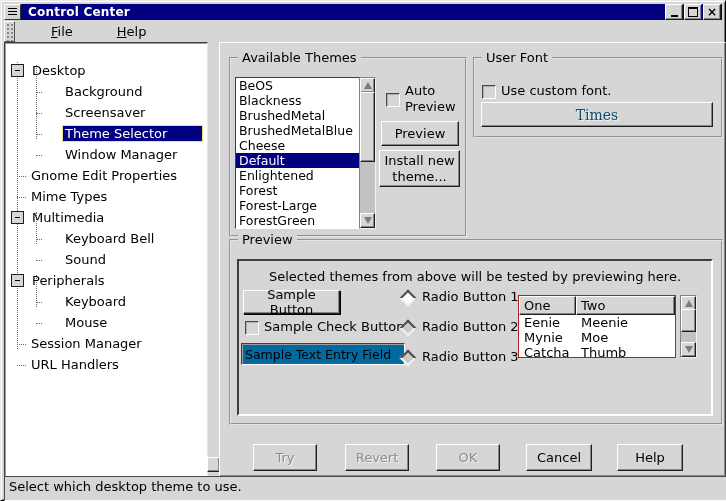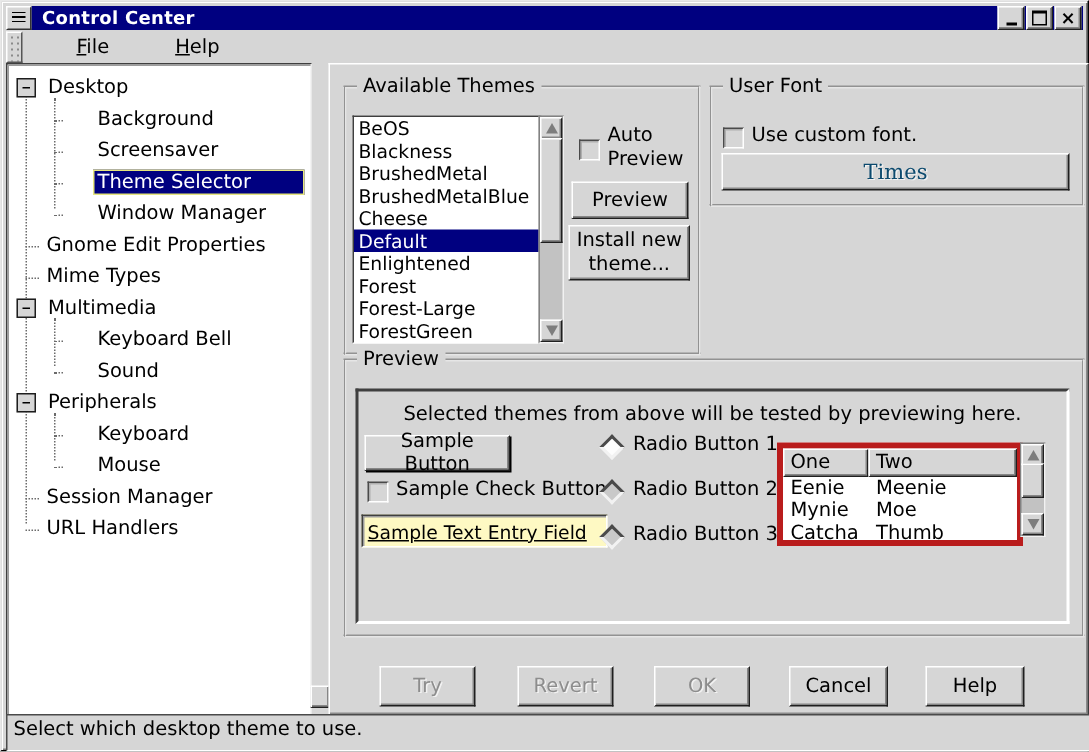--- a/index.html
+++ b/index.html
@@ -40,21 +40,21 @@
     background-color:#d6d6d6;
     background-image:radial-gradient(#8a8a8a 26%,transparent 27%);
     background-size:4px 4px;background-position:1px 1px;}
   .menu-item{padding:2px 10px;}
   .mlabel{display:inline-block;}
   .mlabel::first-letter{text-decoration:underline;}
   
   .treepanel{position:absolute;left:3px;top:41px;width:202px;height:433px;
     background:#fff;border:1px solid;border-color:#3f3f3f #e9e9e9 #e9e9e9 #3f3f3f;
     box-shadow:inset 1px 1px 0 #9c9c9c;overflow:hidden;}
-  .treebody{position:absolute;inset:1px;padding-top:4px;}
+  .treebody{position:absolute;inset:1px;padding-top:16px;}
   .vguide{position:absolute;border-left:1px dotted #6b6b6b;width:0;}
   .trow{position:relative;height:21px;display:flex;align-items:center;}
   .expbox{width:11px;height:11px;margin-left:5px;border:1px solid #1d1d1d;
     background:#d6d6d6;display:flex;align-items:center;justify-content:center;flex:none;}
   .expbox .minus{width:5px;height:1px;background:#000;}
   .trow.exp .tlabel{margin-left:5px;}
   .trow.leaf0 .tlabel{margin-left:22px;}
   .trow.leaf0::before{content:"";position:absolute;left:11px;width:9px;top:50%;
     border-top:1px dotted #6b6b6b;}
   .trow.lvl1 .tlabel{margin-left:56px;}
@@ -95,24 +95,24 @@
     box-shadow:inset 1px 1px 0 #aeaeae;flex:none;}
   .radio{width:8px;height:8px;transform:rotate(45deg);
     border:2px solid;border-color:#4a4a4a #f2f2f2 #f2f2f2 #4a4a4a;background:#c9c9c9;}
   .radio.on{background:#fdfdfd;}
   
   .btn{display:flex;align-items:center;justify-content:center;text-align:center;
     font-size:13px;}
   .btn.disabled{color:#8d8d8d;text-shadow:1px 1px 0 #f2f2f2;}
   .default-btn{box-shadow:inset -1px -1px 0 #868686, 1px 1px 0 #000;}
   
-  .entry{background:#fef9c3;border:1px solid;border-color:#3f3f3f #fff #fff #3f3f3f;
+  .entry{background:#0369a1;border:1px solid;border-color:#3f3f3f #fff #fff #3f3f3f;
     box-shadow:inset 1px 1px 0 #9c9c9c;font-family:"DejaVu Sans",sans-serif;
-    font-size:12.5px;padding:0 3px;outline:none;text-decoration:underline;}
-  .clist{background:#fff;border:4px solid #b91c1c;overflow:hidden;}
+    font-size:12.5px;padding:0 3px;outline:none;}
+  .clist{background:#fff;border:1px solid #b91c1c;overflow:hidden;}
   .clist-head{display:flex;height:19px;}
   .clist-hcell{box-sizing:border-box;padding:1px 4px;white-space:nowrap;overflow:hidden;}
   .clist-row{display:flex;height:15px;line-height:15px;}
   .clist-cell{box-sizing:border-box;padding:0 5px;white-space:nowrap;}
   .col1{width:57px;flex:none;}
   .col2{flex:1;}
   
   .statusbar{position:absolute;left:3px;top:475px;width:718px;height:21px;
     border:1px solid;border-color:#4a4a4a #fff #fff #4a4a4a;
     padding:2px 0 0 4px;box-sizing:content-box;background:#d6d6d6;}

